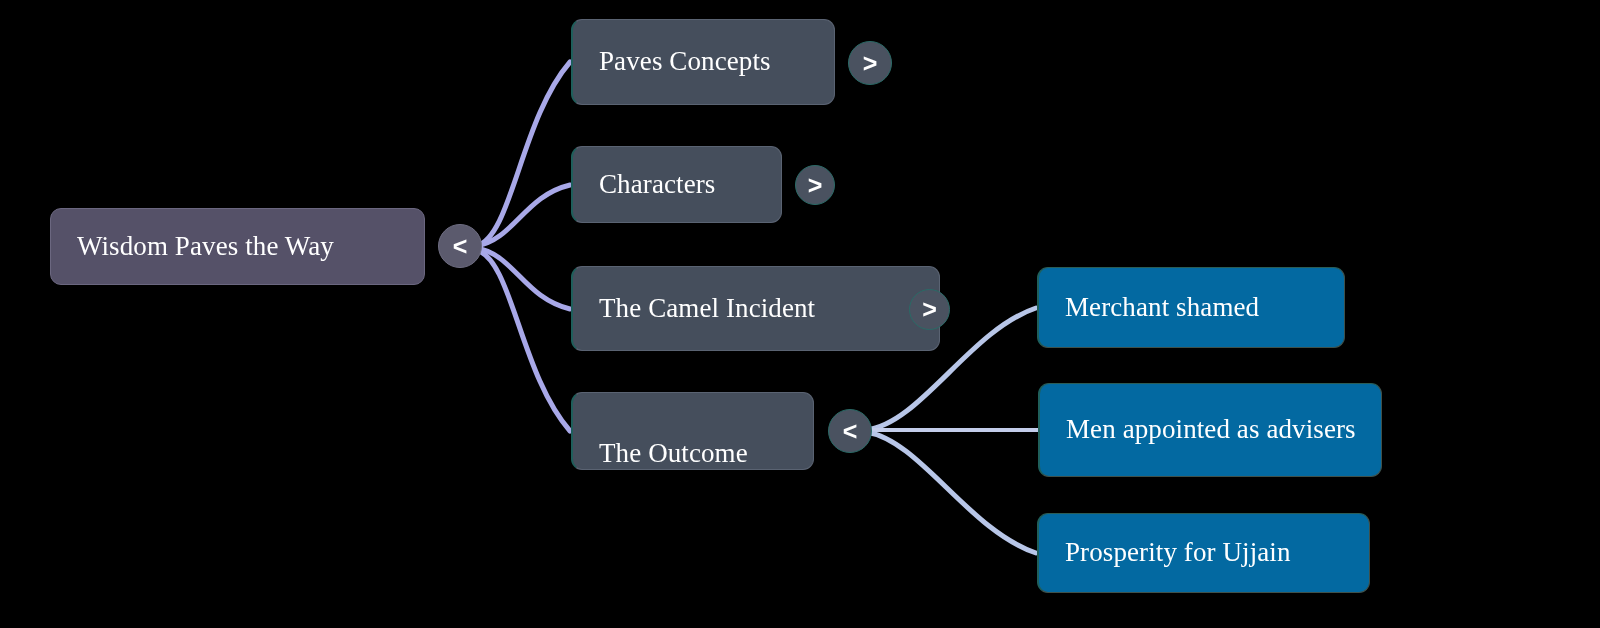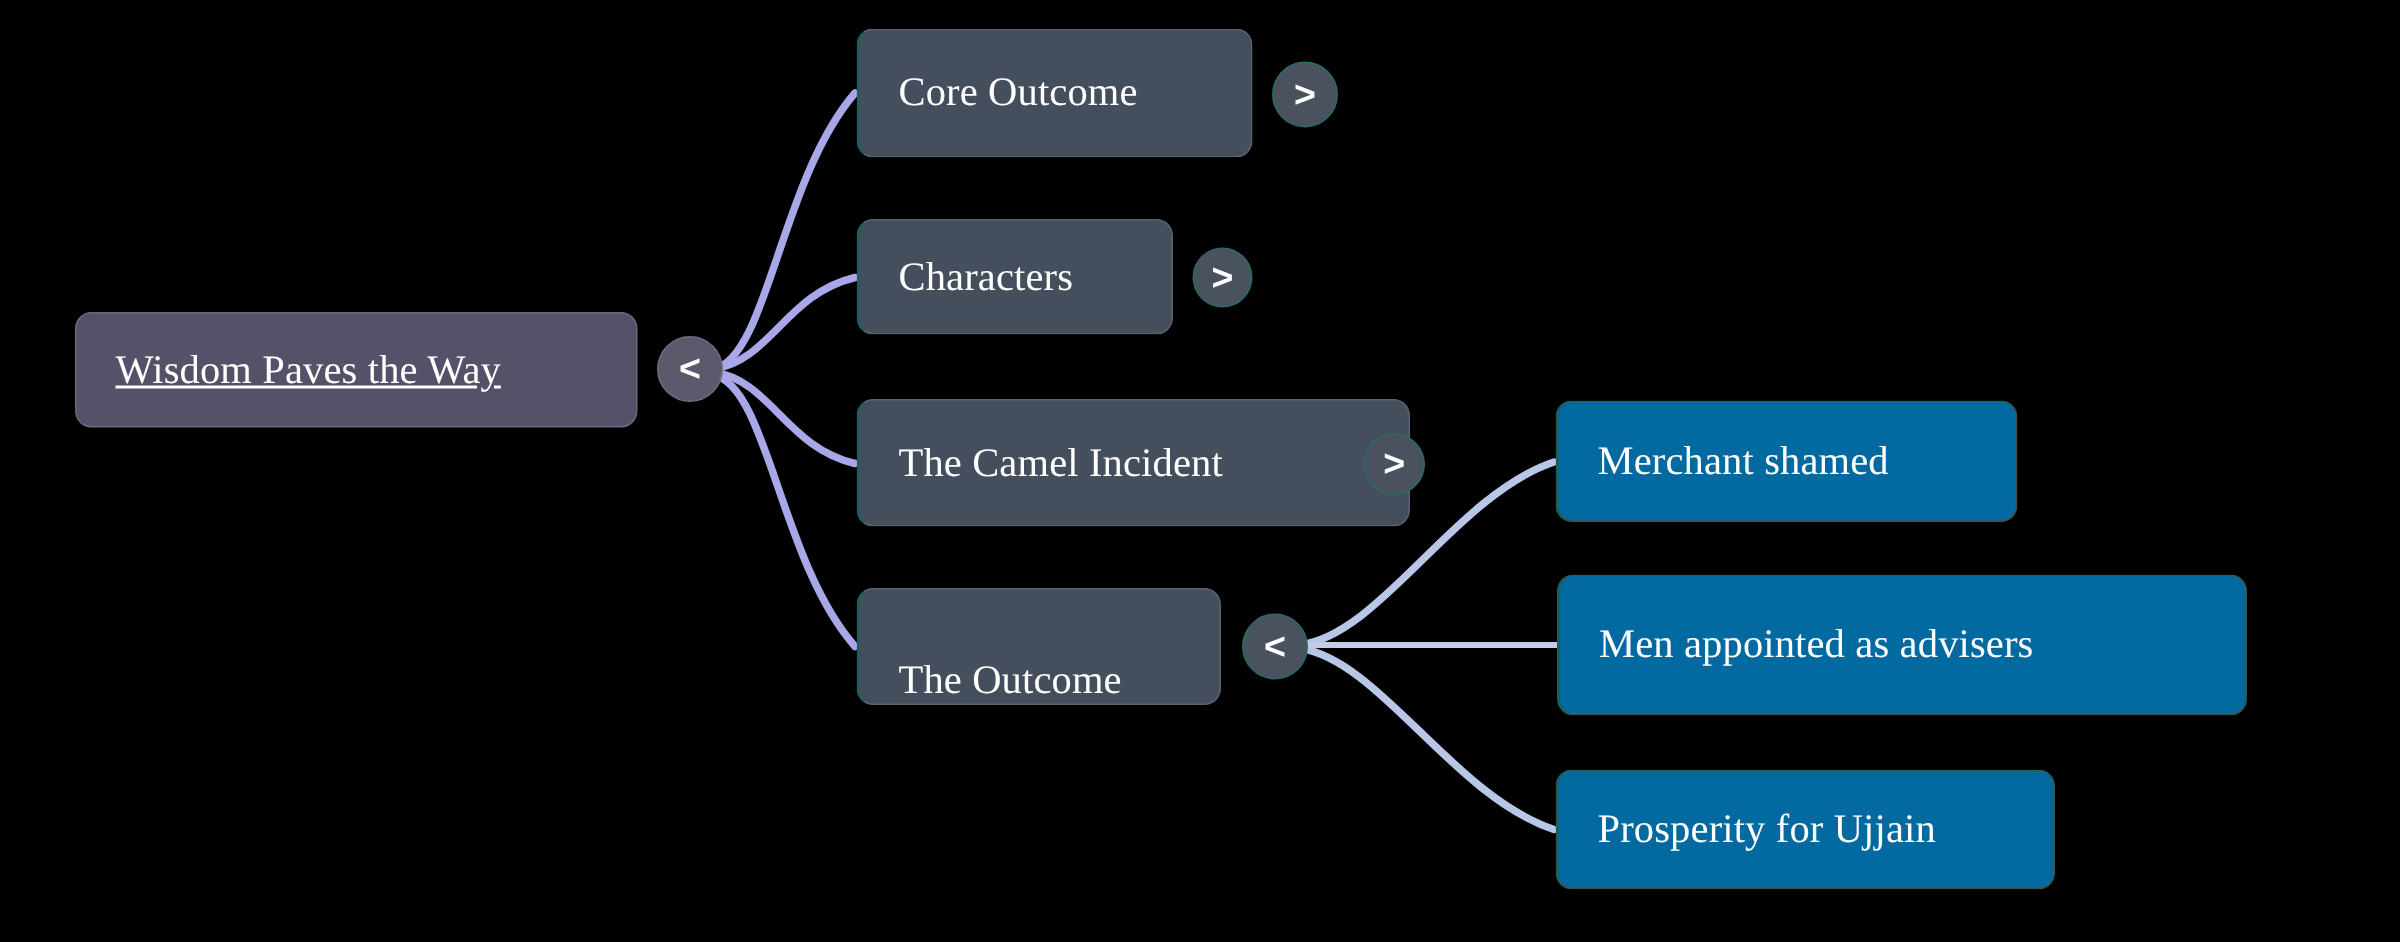--- a/index.html
+++ b/index.html
@@ -103,29 +103,29 @@
       <path class="edge-path root-edge" d="M 476,248 C 514,254 524,298 570,309"></path>
       <path class="edge-path root-edge" d="M 476,250 C 512,258 520,374 570,431"></path>
     </g>
     <g>
       <path class="edge-path" d="M 866,430 C 920,424 970,330 1036,308"></path>
       <path class="edge-path straight-edge" d="M 866,430 L 1038,430"></path>
       <path class="edge-path" d="M 866,432 C 920,440 968,530 1036,553"></path>
     </g>
   </svg>
 
-  <div class="node-box node-root" style="left:50px; top:208px; width:375px; height:77px;text-decoration:underline;">
+  <div class="node-box node-root" style="left:50px; top:208px; width:375px; height:77px;">
     <span>Wisdom Paves the Way</span>
   </div>
   <div class="toggle-circle root-toggle" style="left:438px; top:224px; width:42px; height:42px;">
     <span>&lt;</span>
   </div>
 
   <div class="node-box node-branch" style="left:571px; top:19px; width:264px; height:86px;">
-    <span>Core Outcome</span>
+    <span>Paves Concepts</span>
   </div>
   <div class="toggle-circle" style="left:848px; top:41px; width:42px; height:42px;">
     <span>&gt;</span>
   </div>
 
   <div class="node-box node-branch" style="left:571px; top:146px; width:211px; height:77px;">
     <span>Characters</span>
   </div>
   <div class="toggle-circle" style="left:795px; top:165px; width:38px; height:38px;">
     <span>&gt;</span>
@@ -142,21 +142,21 @@
     <span>The Outcome</span>
   </div>
   <div class="toggle-circle" style="left:828px; top:409px; width:42px; height:42px;">
     <span>&lt;</span>
   </div>
 
   <div class="node-box node-leaf" style="left:1037px; top:267px; width:308px; height:81px;">
     <span>Merchant shamed</span>
   </div>
 
-  <div class="node-box node-leaf" style="left:1038px; top:383px; width:460px; height:94px;">
+  <div class="node-box node-leaf" style="left:1038px; top:383px; width:344px; height:94px;">
     <span>Men appointed as advisers</span>
   </div>
 
   <div class="node-box node-leaf" style="left:1037px; top:513px; width:333px; height:80px;">
     <span>Prosperity for Ujjain</span>
   </div>
 
 </div>
 
 </body></html>

